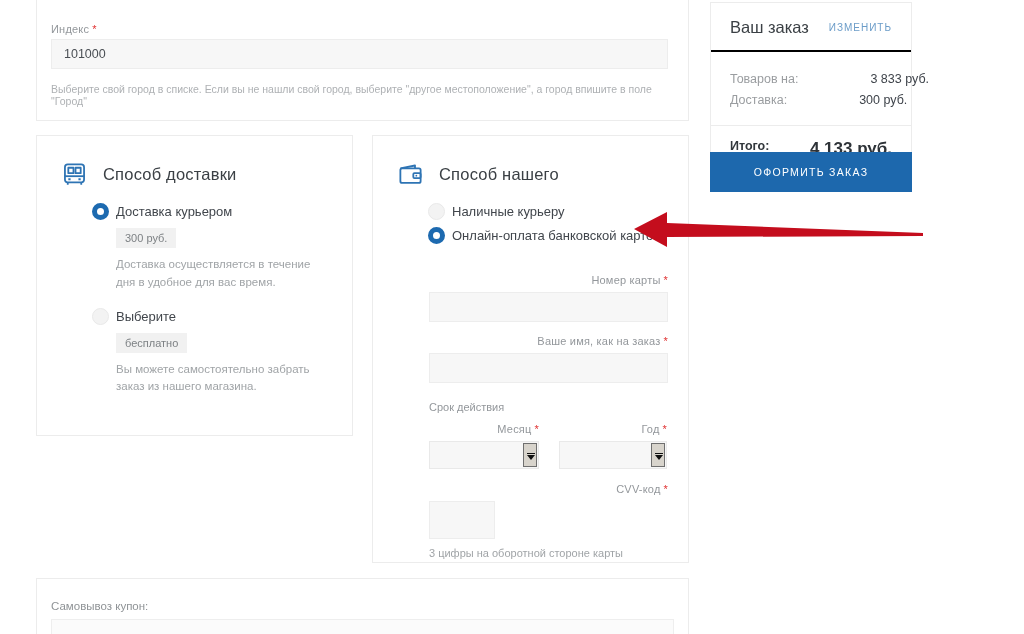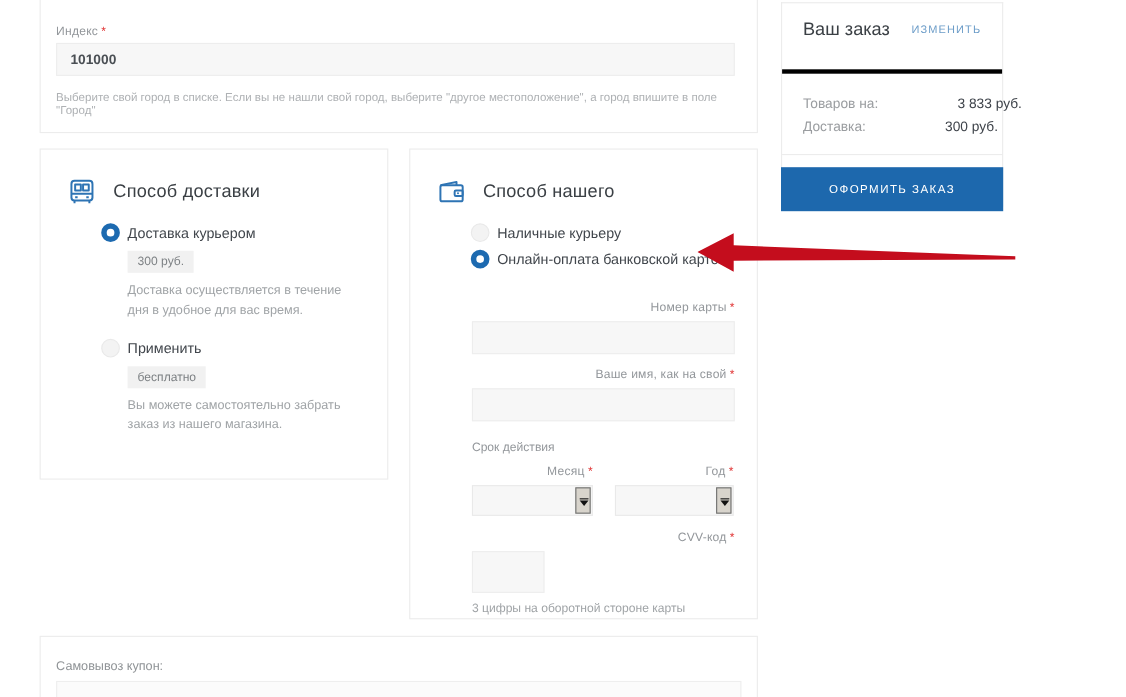--- a/index.html
+++ b/index.html
@@ -12,21 +12,21 @@
   #top-panel    { left:36px;  top:-32px; width:653px; height:153px; }
   #delivery-panel { left:36px;  top:135px; width:317px; height:301px; }
   #payment-panel  { left:372px; top:135px; width:317px; height:428px; }
   #coupon-panel   { left:36px;  top:578px; width:653px; height:80px; }
 
   .field { background:#f7f7f7; border:1px solid #ededed; color:#4a4f54; }
   input.field { outline:none; font-family:"Liberation Sans", sans-serif; }
   .small-label { font-size:11px; color:#93979b; letter-spacing:.2px;text-align:right; }
   .req { color:#e03131; font-size:11px; margin-left:3px; }
   #index-input { position:absolute; left:14px; top:70px; width:617px; height:30px;
-                 font-size:12.5px; padding:0 12px;font-weight:bold; }
+                 font-size:12.5px; padding:0 12px; }
   #index-hint { position:absolute; left:14px; top:114px; font-size:10.5px; color:#aeb1b4; }
 
   
   .panel-header { display:flex; align-items:center; gap:15px; padding:25px 24px 0 24px; }
   .panel-title { font-size:16.5px; color:#3b4045; letter-spacing:.2px; }
   .hdr-icon { width:27px; height:27px; flex:0 0 auto; }
 
   .panel-body { margin-top:15px; padding:0 20px 0 56px; }
 
   
@@ -64,21 +64,21 @@
   #coupon-label { font-size:11.5px; color:#8f9396; }
   #coupon-wrap { position:relative; margin-top:7px; }
   #coupon-input { width:100%; height:42px; font-size:13px; padding:0 40px 0 12px;
                   background:#fbfbfb; border:1px solid #eee; }
   #coupon-arrow { position:absolute; right:14px; top:10px; font-size:16px; color:#8a8d90; cursor:pointer; }
 
   
   #order-card { position:absolute; left:710px; top:2px; width:202px; background:#fff;
                 border:1px solid #ececec; border-bottom:none; }
   .oc-header { display:flex; justify-content:space-between; align-items:center;
-               padding:15px 19px 26px; border-bottom:4px solid #000000; }
+               padding:15px 19px 13px; border-bottom:2px solid #000000; }
   .oc-title { font-size:16.5px; color:#3b4045; }
   .oc-edit { font-size:10px; color:#6b9cc8; letter-spacing:1px; cursor:pointer; text-decoration:none; }
   .oc-rows { padding:13px 19px 11px; border-bottom:1px solid #ececec; }
   .oc-row { display:flex; align-items:baseline; font-size:12.5px; margin:7px 0;gap:31px; }
   .oc-row-label { color:#9a9da0; white-space:nowrap; }
   .oc-leader { flex:1; border-bottom:1px dotted #d7d7d7; margin:0 5px 3px; }
   .oc-row-value { color:#3e434a; white-space:nowrap; }
   .oc-total { display:flex; justify-content:space-between; align-items:flex-start;
               padding:13px 19px 14px; }
   .oc-total-label { font-size:12.5px; font-weight:bold; color:#32373c; }
@@ -117,21 +117,21 @@
   </div>
   <div class="panel-body">
     <div class="opt">
       <span class="radio on"></span>
       <div class="opt-label">Доставка курьером</div>
       <div class="badge">300 руб.</div>
       <div class="opt-desc">Доставка осуществляется в течение дня в удобное для вас время.</div>
     </div>
     <div class="opt">
       <span class="radio off"></span>
-      <div class="opt-label">Применить</div>
+      <div class="opt-label">Выберите</div>
       <div class="badge">бесплатно</div>
       <div class="opt-desc">Вы можете самостоятельно забрать заказ из нашего магазина.</div>
     </div>
   </div>
 </div>
 
 <div class="panel" id="payment-panel">
   <div class="panel-header">
     <svg class="hdr-icon" viewBox="0 0 24 24" fill="none" stroke="#2e74b4" stroke-width="1.6" stroke-linejoin="round">
       <rect x="3" y="6.5" width="18" height="13" rx="1.5"></rect>
@@ -150,21 +150,21 @@
       <span class="radio on"></span>
       <div class="opt-label">Онлайн-оплата банковской картой</div>
     </div>
 
     <div style="margin-top:30px;">
       <div class="form-group">
         <span class="small-label"><span>Номер карты</span><span class="req">*</span></span>
         <input class="field text-input" type="text" value="" style="">
       </div>
       <div class="form-group">
-        <span class="small-label"><span>Ваше имя, как на свой</span><span class="req">*</span></span>
+        <span class="small-label"><span>Ваше имя, как на заказ</span><span class="req">*</span></span>
         <input class="field text-input" type="text" value="" style="">
       </div>
 
       <div class="expiry-title">Срок действия</div>
       <div class="expiry-row">
         <div>
           <span class="small-label" style="display:block; margin-bottom:6px;"><span>Месяц</span><span class="req">*</span></span>
           <div class="select">
             <span></span>
             <span class="select-btn"></span>

